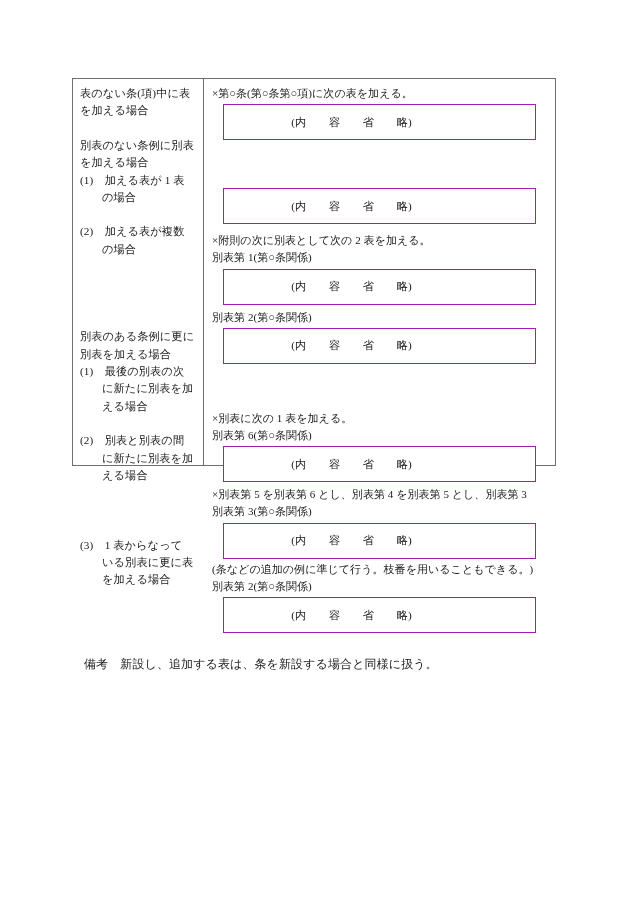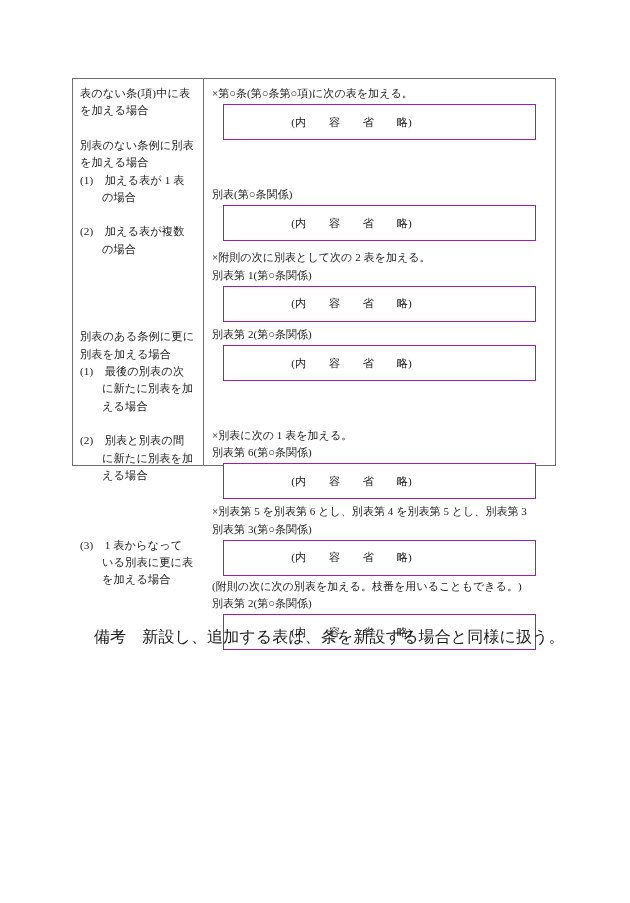--- a/index.html
+++ b/index.html
@@ -93,27 +93,26 @@
   }
 
   .gap-2 { height: 2px; }
   .gap-6 { height: 6px; }
   .gap-44 { height: 44px; }
 
   
   #footnote {
     position: absolute;
     left: 84px;
-    top: 628px;
-    font-size: 16px;
+    top: 656px;
+    font-size: 12px;
     line-height: 17px;
     letter-spacing: 0.1px;
     white-space: pre;
     color: #1a1a1a;
-    margin-left: 10px;
   }
 </style>
 </head>
 <body>
 
 <div id="page">
 
   <div id="doc-table">
 
     <div class="col-left">
@@ -175,21 +174,20 @@
 
     <div class="col-right">
 
       <div class="rline">×第○条(第○条第○項)に次の表を加える。</div>
       <div class="content-box">
         <span class="cb-text">(内　　容　　省　　略)</span>
       </div>
 
       <div class="gap-44"></div>
 
-      <div class="rline">別表(第○条関係)</div>
       <div class="content-box">
         <span class="cb-text">(内　　容　　省　　略)</span>
       </div>
 
       <div class="gap-6"></div>
 
       <div class="rline">×附則の次に別表として次の 2 表を加える。</div>
       <div class="rline">別表第 1(第○条関係)</div>
       <div class="content-box">
         <span class="cb-text">(内　　容　　省　　略)</span>
@@ -208,21 +206,21 @@
         <span class="cb-text">(内　　容　　省　　略)</span>
       </div>
 
       <div class="gap-2"></div>
 
       <div class="rline">×別表第 5 を別表第 6 とし、別表第 4 を別表第 5 とし、別表第 3</div>
       <div class="rline">別表第 3(第○条関係)</div>
       <div class="content-box">
         <span class="cb-text">(内　　容　　省　　略)</span>
       </div>
-      <div class="rline">(附則の次に次の別表を加える。枝番を用いることもできる。)</div>
+      <div class="rline">(条などの追加の例に準じて行う。枝番を用いることもできる。)</div>
 
       <div class="rline">別表第 2(第○条関係)</div>
       <div class="content-box">
         <span class="cb-text">(内　　容　　省　　略)</span>
       </div>
 
     </div>
 
   </div>
 

